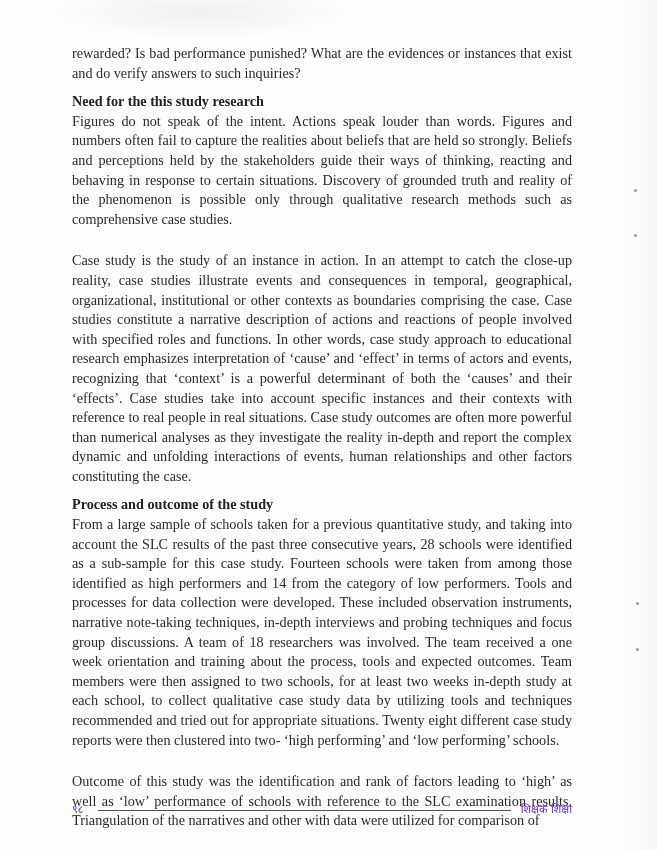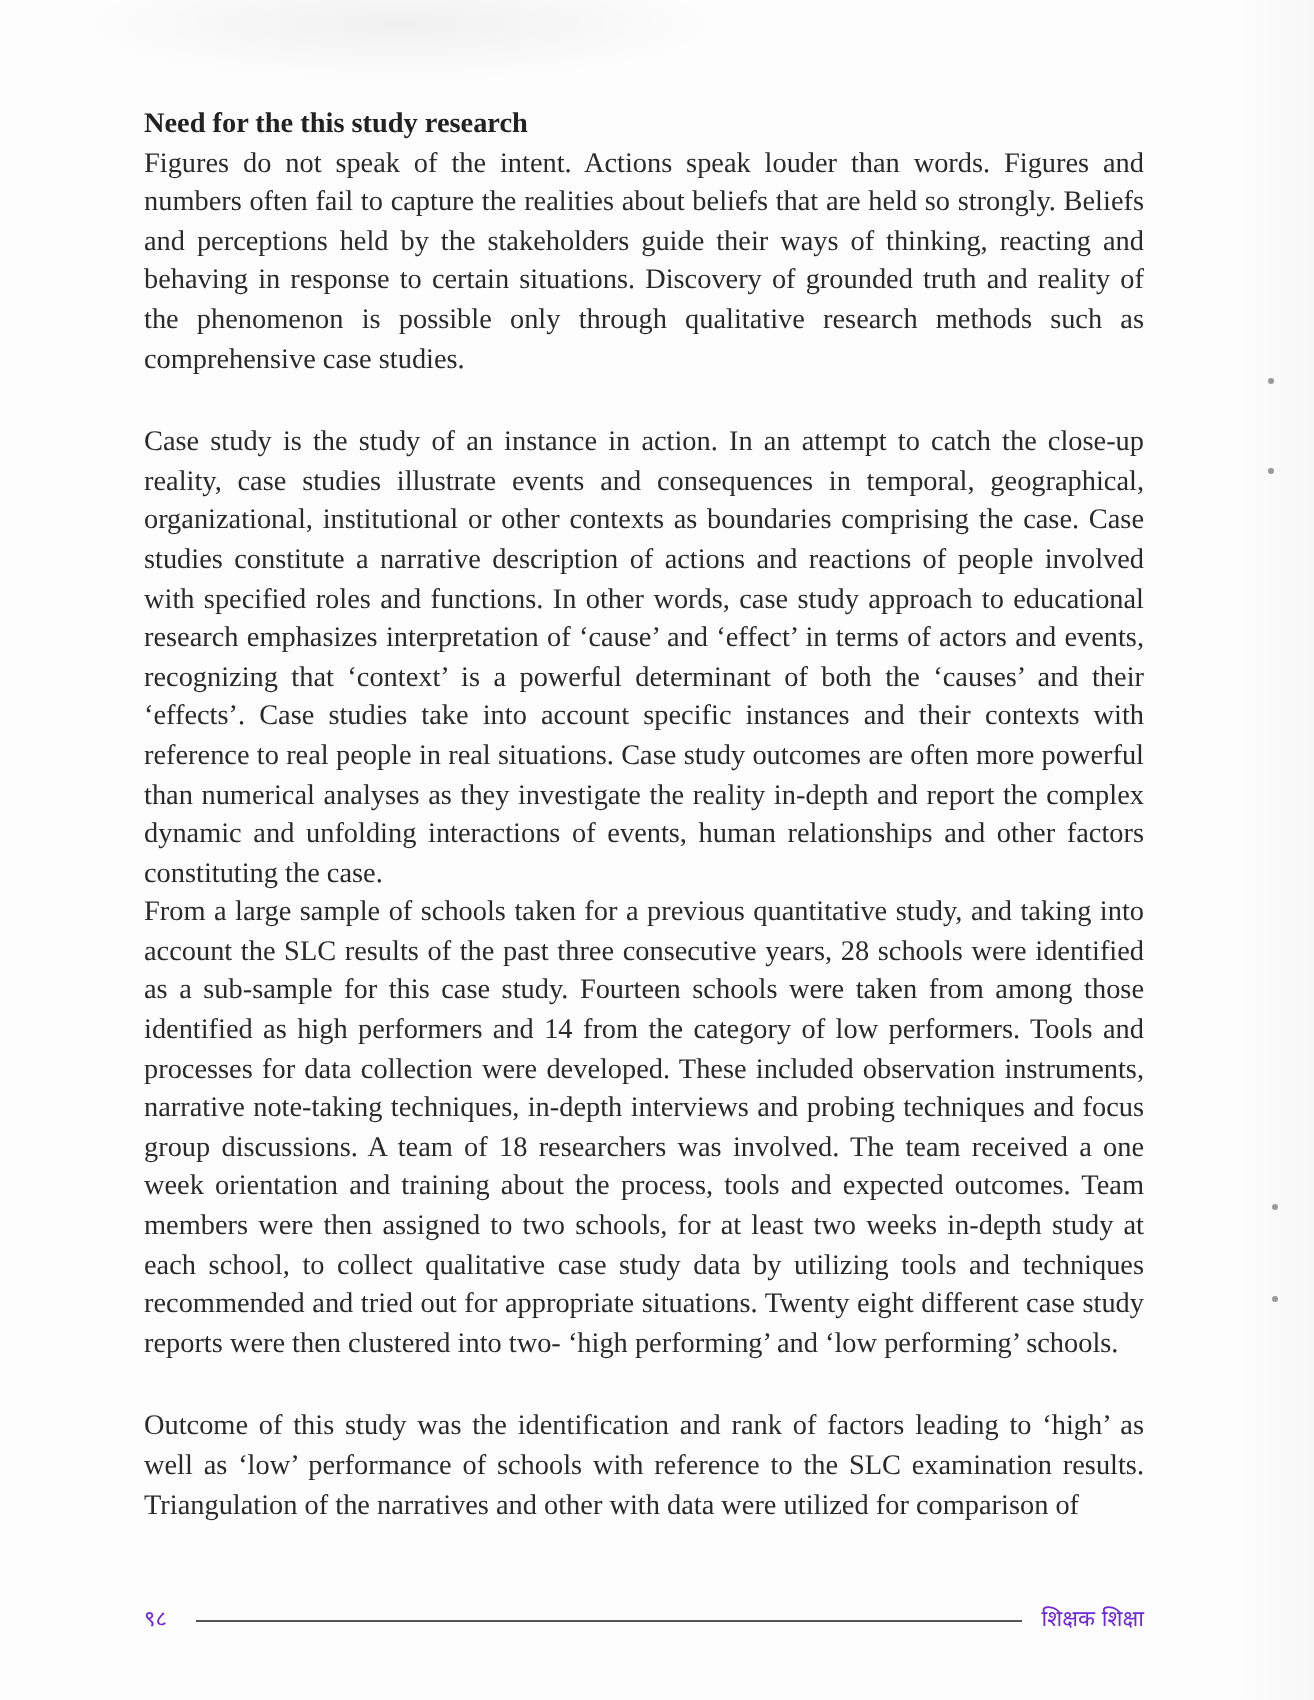--- a/index.html
+++ b/index.html
@@ -87,26 +87,28 @@
 <body>
 
 <div class="scan-shade shade-top"></div>
 <div class="scan-shade shade-right"></div>
 <div class="mark" style="left:634px; top:189px;"></div>
 <div class="mark" style="left:634px; top:234px;"></div>
 <div class="mark" style="left:636px; top:602px;"></div>
 <div class="mark" style="left:636px; top:648px;"></div>
 
 <div class="page">
+  <p>rewarded? Is bad performance punished? What are the evidences or instances that exist and do verify answers to such inquiries?</p>
 
   <h2>Need for the this study research</h2>
   <p>Figures do not speak of the intent. Actions speak louder than words. Figures and numbers often fail to capture the realities about beliefs that are held so strongly. Beliefs and perceptions held by the stakeholders guide their ways of thinking, reacting and behaving in response to certain situations. Discovery of grounded truth and reality of the phenomenon is possible only through qualitative research methods such as comprehensive case studies.</p>
 
   <p class="gap">Case study is the study of an instance in action. In an attempt to catch the close-up reality, case studies illustrate events and consequences in temporal, geographical, organizational, institutional or other contexts as boundaries comprising the case. Case studies constitute a narrative description of actions and reactions of people involved with specified roles and functions. In other words, case study approach to educational research emphasizes interpretation of ‘cause’ and ‘effect’ in terms of actors and events, recognizing that ‘context’ is a powerful determinant of both the ‘causes’ and their ‘effects’. Case studies take into account specific instances and their contexts with reference to real people in real situations. Case study outcomes are often more powerful than numerical analyses as they investigate the reality in-depth and report the complex dynamic and unfolding interactions of events, human relationships and other factors constituting the case.</p>
 
+  <h2>Process and outcome of the study</h2>
   <p>From a large sample of schools taken for a previous quantitative study, and taking into account the SLC results of the past three consecutive years, 28 schools were identified as a sub-sample for this case study. Fourteen schools were taken from among those identified as high performers and 14 from the category of low performers. Tools and processes for data collection were developed. These included observation instruments, narrative note-taking techniques, in-depth interviews and probing techniques and focus group discussions. A team of 18 researchers was involved. The team received a one week orientation and training about the process, tools and expected outcomes. Team members were then assigned to two schools, for at least two weeks in-depth study at each school, to collect qualitative case study data by utilizing tools and techniques recommended and tried out for appropriate situations. Twenty eight different case study reports were then clustered into two- ‘high performing’ and ‘low performing’ schools.</p>
 
   <p class="gap">Outcome of this study was the identification and rank of factors leading to ‘high’ as well as ‘low’ performance of schools with reference to the SLC examination results. Triangulation of the narratives and other with data were utilized for comparison of</p>
 </div>
 
 <div class="footer">
   <span class="page-num">९८</span>
   <span class="rule"></span>
   <span class="journal">शिक्षक शिक्षा</span>
 </div>

